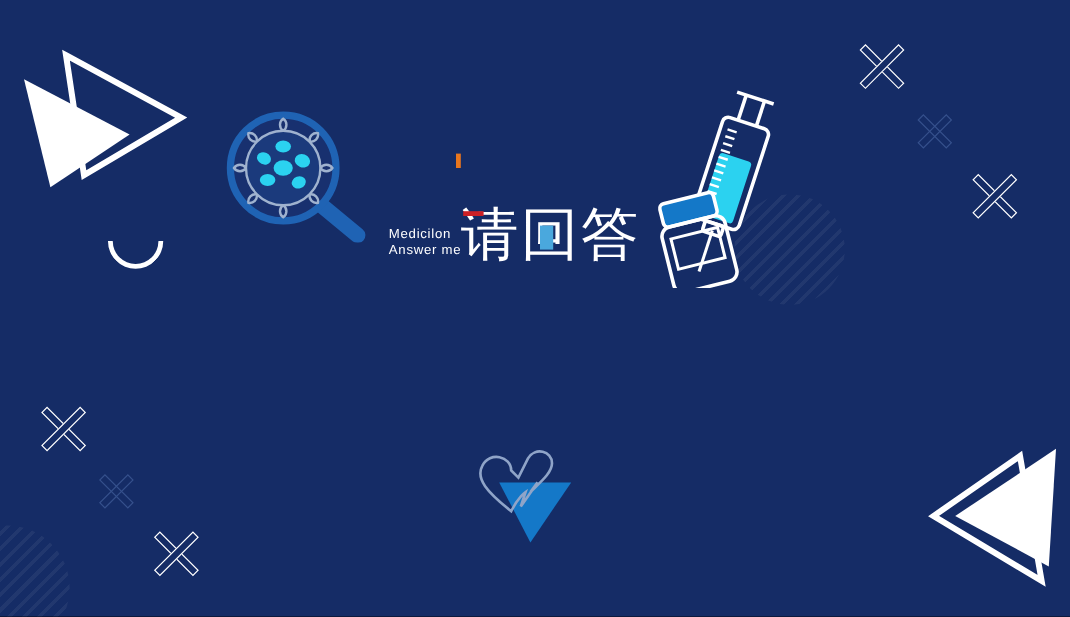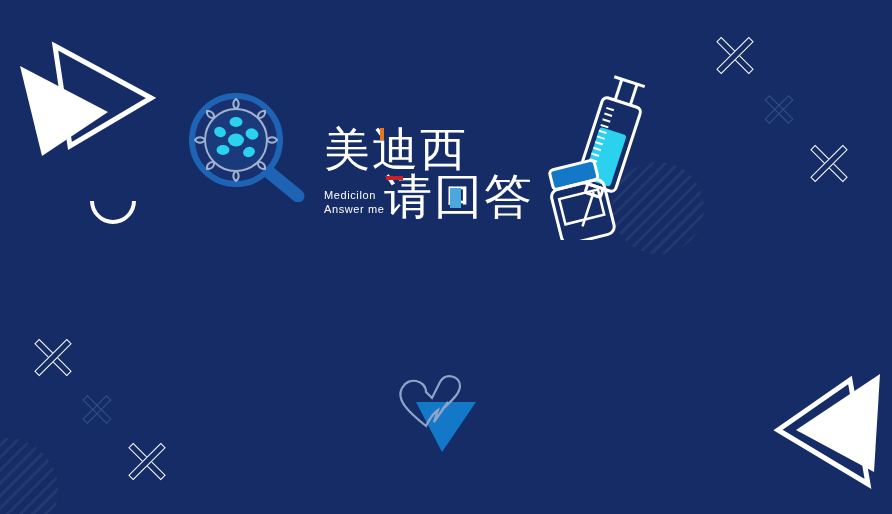--- a/index.html
+++ b/index.html
@@ -171,21 +171,20 @@
         <ellipse cx="50" cy="30" rx="6.5" ry="5"></ellipse>
         <ellipse cx="66" cy="42" rx="6.5" ry="5.5" transform="rotate(20 66 42)"></ellipse>
         <ellipse cx="63" cy="60" rx="6" ry="5" transform="rotate(-20 63 60)"></ellipse>
         <ellipse cx="37" cy="58" rx="6.5" ry="5"></ellipse>
         <ellipse cx="34" cy="40" rx="6" ry="5" transform="rotate(25 34 40)"></ellipse>
       </g>
     </svg>
   </div>
 
   <div id="logo">
-    <div class="logo-cn" id="logo-cn-top">美迪西</div>
     <div class="logo-cn" id="logo-cn-bottom">请回答</div>
     <div id="logo-accent-orange"></div>
     <div id="logo-accent-red"></div>
     <div id="logo-accent-cyan"></div>
     <div id="logo-en">
       <div>Medicilon</div>
       <div>Answer me</div>
     </div>
   </div>
 

